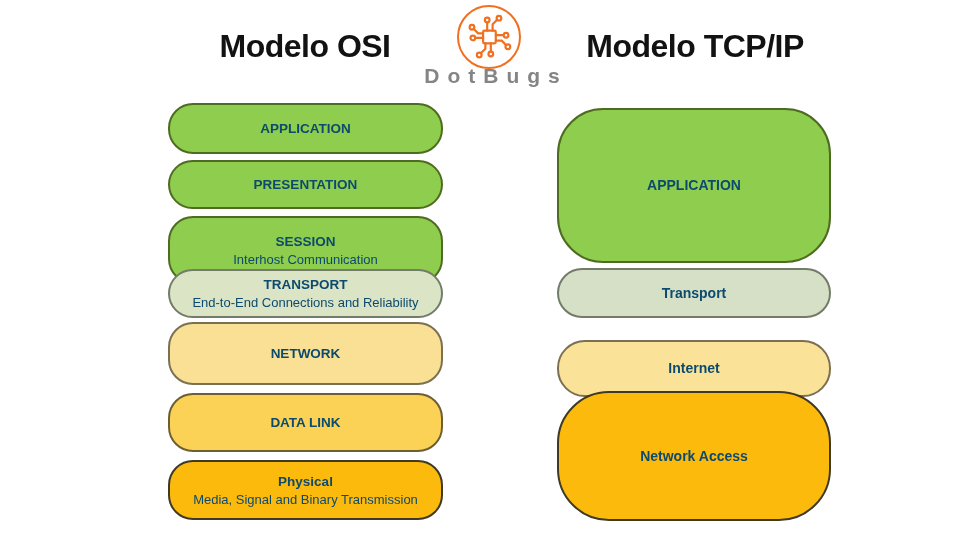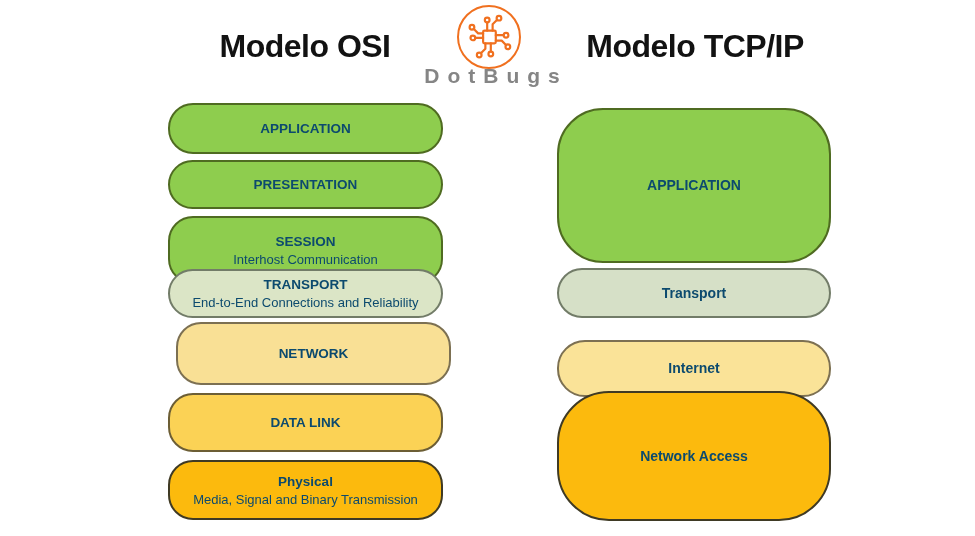--- a/index.html
+++ b/index.html
@@ -80,21 +80,21 @@
       <div class="box-title">PRESENTATION</div>
     </div>
     <div class="layer-box o3" style="background: rgb(142, 205, 78); border-color: rgb(79, 107, 33);">
       <div class="box-title">SESSION</div>
       <div class="box-sub">Interhost Communication</div>
     </div>
     <div class="layer-box o4" style="background: rgb(219, 229, 198); border-color: rgb(114, 124, 104);">
       <div class="box-title">TRANSPORT</div>
       <div class="box-sub">End-to-End Connections and Reliability</div>
     </div>
-    <div class="layer-box o5" style="background: rgb(249, 224, 149); border-color: rgb(124, 112, 82); margin-left: 8px;">
+    <div class="layer-box o5" style="background: rgb(249, 224, 149); border-color: rgb(124, 112, 82);">
       <div class="box-title">NETWORK</div>
     </div>
     <div class="layer-box o6" style="background: rgb(251, 210, 85); border-color: rgb(108, 94, 53);">
       <div class="box-title">DATA LINK</div>
     </div>
     <div class="layer-box o7" style="background: rgb(252, 186, 13); border-color: rgb(63, 58, 36);">
       <div class="box-title">Physical</div>
       <div class="box-sub">Media, Signal and Binary Transmission</div>
     </div>
   </div>

